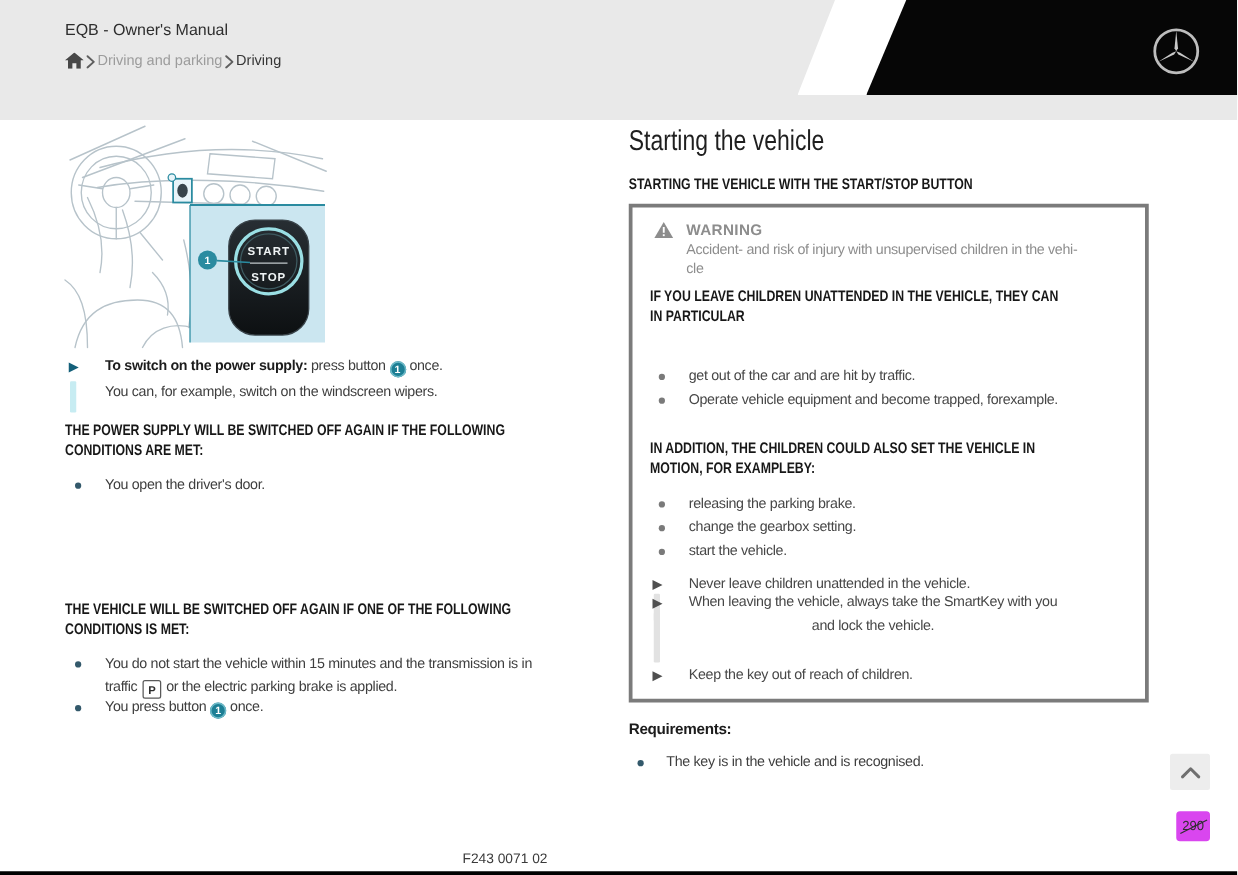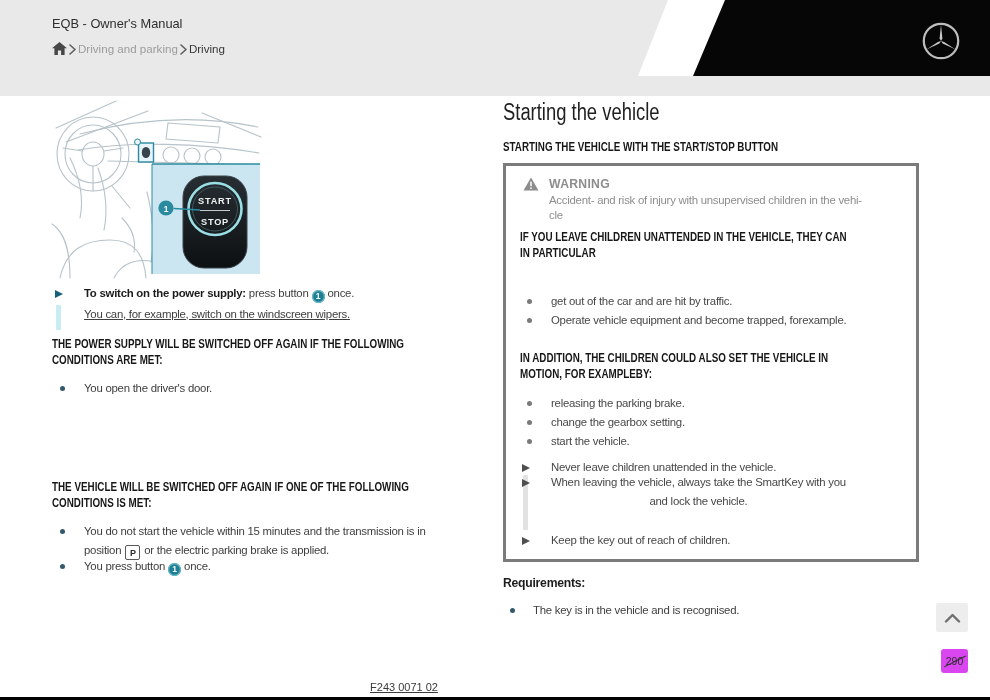--- a/index.html
+++ b/index.html
@@ -50,21 +50,21 @@
   .wtri{border-left-color:#4f4f4f;}
   .wbar{background:#e2e2e2;}
   
   .fab-top{position:absolute;left:936px;top:603px;width:32px;height:29px;background:#ededed;border-radius:2px;
            display:flex;align-items:center;justify-content:center;cursor:pointer;}
   .fab-badge{position:absolute;left:941px;top:649px;width:27px;height:24px;background:#d946ef;border-radius:3px;
            display:flex;align-items:center;justify-content:center;cursor:pointer;}
   .badge-num{position:relative;font-size:10.5px;color:#2f2f2f;}
   .badge-num::after{content:"";position:absolute;left:-3px;right:-3px;top:48%;border-top:1.4px solid #2f2f2f;
            transform:rotate(-27deg);}
-  .footer-code{position:absolute;left:0;top:681px;width:808px;text-align:center;font-size:11px;color:#3a3a3a;text-decoration:underline;}
+  .footer-code{position:absolute;left:0;top:681px;width:808px;text-align:center;font-size:11px;color:#3a3a3a;}
   .bottom-bar{position:absolute;left:0;bottom:0;width:990px;height:3px;background:#000;}
   .illus{position:absolute;left:50px;top:96px;}
 </style>
 </head>
 <body>
 
 <div class="screen">
 
   <div class="header">
     <div class="header-title">EQB - Owner's Manual</div>
@@ -149,21 +149,21 @@
       <path d="M123.5,112.5 L150,114" stroke="#2a8ba0" stroke-width="1.4"></path>
       <circle cx="116" cy="112" r="7.6" fill="#2a8ba0"></circle>
       <text x="116" y="115.5" text-anchor="middle" fill="#ffffff" font-size="8.5" font-weight="bold" font-family="Liberation Sans, sans-serif">1</text>
     </g>
   </svg>
 
   <div class="step" style="left:52px;top:284px;width:440px;">
     <span class="tri"></span>
     <span class="bar" style="top:21px;height:25px;"></span>
     <div class="body-line"><span class="b">To switch on the power supply:</span> <span>press button</span><span class="chip">1</span><span>once.</span></div>
-    <div class="body-line" style="line-height:20.5px;text-decoration:underline;">You can, for example, switch on the windscreen wipers.</div>
+    <div class="body-line" style="line-height:20.5px;">You can, for example, switch on the windscreen wipers.</div>
   </div>
 
   <div class="abs" style="left:52px;top:336px;">
     <div class="caps-line">THE POWER SUPPLY WILL BE SWITCHED OFF AGAIN IF THE FOLLOWING</div>
     <div class="caps-line">CONDITIONS ARE MET:</div>
   </div>
 
   <div class="step" style="left:52px;top:379px;width:440px;">
     <span class="dot"></span>
     <div class="body-line">You open the driver's door.</div>
@@ -171,21 +171,21 @@
 
 
   <div class="abs" style="left:52px;top:479px;">
     <div class="caps-line">THE VEHICLE WILL BE SWITCHED OFF AGAIN IF ONE OF THE FOLLOWING</div>
     <div class="caps-line">CONDITIONS IS MET:</div>
   </div>
 
   <div class="step" style="left:52px;top:522px;width:440px;">
     <span class="dot"></span>
     <div class="body-line" style="line-height:18.5px;">You do not start the vehicle within 15 minutes and the transmission is in</div>
-    <div class="body-line" style="line-height:18.5px;"><span>position</span><span class="keybadge">P</span><span>or the electric parking brake is applied.</span></div>
+    <div class="body-line" style="line-height:18.5px;"><span>traffic</span><span class="keybadge">P</span><span>or the electric parking brake is applied.</span></div>
   </div>
   <div class="step" style="left:52px;top:557px;width:440px;">
     <span class="dot"></span>
     <div class="body-line"><span>You press button</span><span class="chip">1</span><span>once.</span></div>
   </div>
 
   <div class="title">Starting the vehicle</div>
   <div class="subtitle">
     <div class="caps-line">STARTING THE VEHICLE WITH THE START/STOP BUTTON</div>
   </div>

